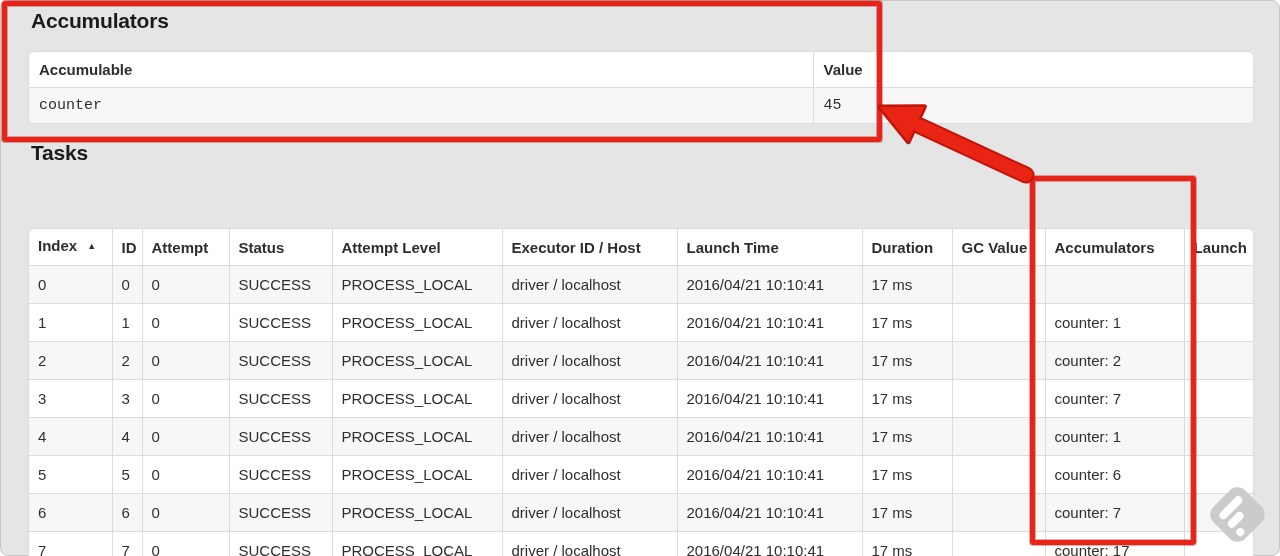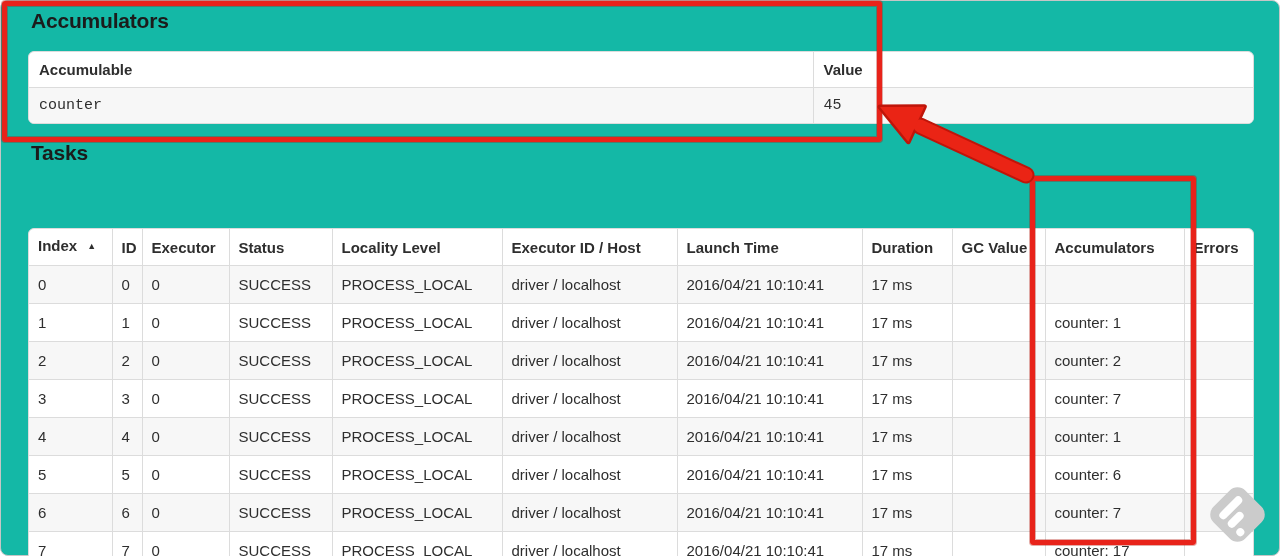--- a/index.html
+++ b/index.html
@@ -3,21 +3,21 @@
 <meta charset="utf-8">
 <style>
   html,body{margin:0;padding:0;}
   body{
     width:1280px;height:556px;position:relative;overflow:hidden;
     background:#ffffff;color:#2e2e2e;
     font-family:"Liberation Sans", sans-serif;
   }
   .frame{
     position:absolute;left:0;top:0;right:0;bottom:0;
-    border:1px solid #c6c6c6;border-radius:8px;background:#14b8a6;
+    border:1px solid #c6c6c6;border-radius:8px;background:#e5e5e5;
     box-sizing:border-box;
   }
   h2.section-title{
     position:absolute;margin:0;font-size:21px;font-weight:bold;color:#1b1b1b;
     letter-spacing:-0.2px;
   }
   #acc-title{left:30px;top:8px;}
   #tasks-title{left:30px;top:140px;}
 
   .table-wrap{
@@ -105,29 +105,29 @@
         <col style="width:185px">
           <col style="width:90px">
           <col style="width:93px">
         <col style="width:139px">
           <col style="width:69px">
       </colgroup>
       <thead>
           <tr id="tasks-header-row">
             <th><span>Index</span><span class="sort-icon">▲</span></th>
             <th><span>ID</span></th>
-            <th><span>Executor</span></th>
+            <th><span>Attempt</span></th>
             <th><span>Status</span></th>
-            <th><span>Locality Level</span></th>
+            <th><span>Attempt Level</span></th>
             <th><span>Executor ID / Host</span></th>
             <th><span>Launch Time</span></th>
             <th><span>Duration</span></th>
             <th><span>GC Value</span></th>
             <th><span>Accumulators</span></th>
-            <th><span>Errors</span></th>
+            <th><span>Launch</span></th>
           </tr>
         </thead>
       <tbody id="tasks-tbody">
           <tr>
             <td>0</td>
             <td>0</td>
             <td>0</td>
             <td>SUCCESS</td>
             <td>PROCESS_LOCAL</td>
             <td>driver / localhost</td>

